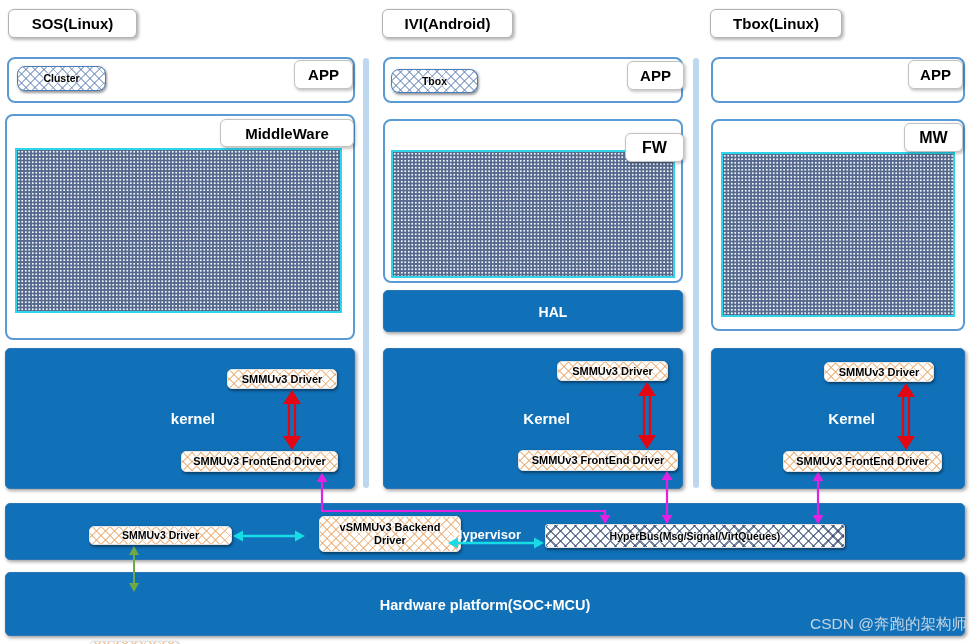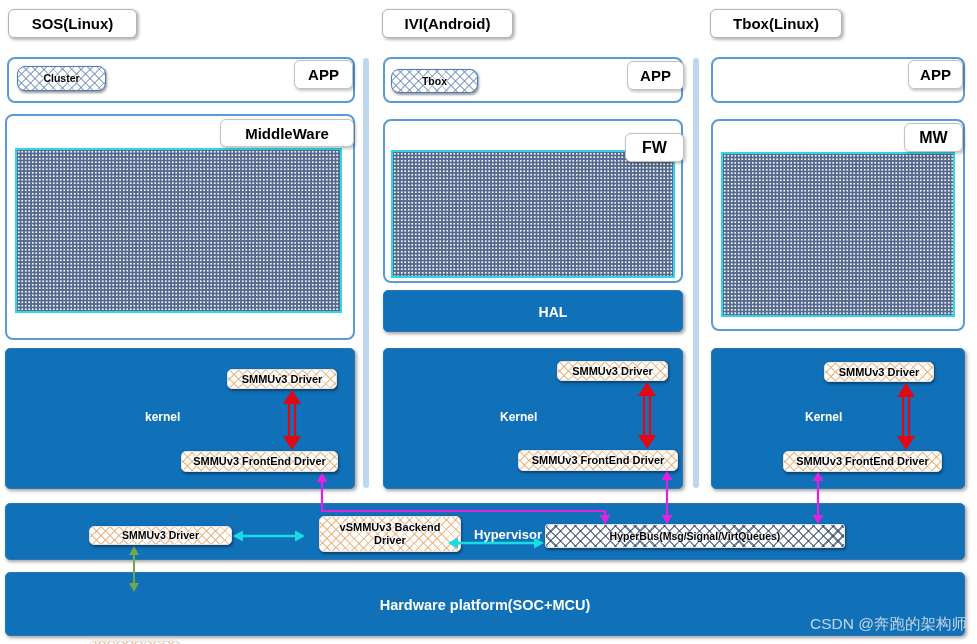--- a/index.html
+++ b/index.html
@@ -45,21 +45,21 @@
     #fff;}
   .chip.bluehatch{background:
     repeating-linear-gradient(45deg, rgba(90,125,180,.55) 0 1.3px, rgba(0,0,0,0) 1.3px 6.5px),
     repeating-linear-gradient(135deg, rgba(90,125,180,.55) 0 1.3px, rgba(0,0,0,0) 1.3px 6.5px),
     #fff;border:1.5px solid #4a7ebb;border-radius:8px;}
   .chip.navy{background:
     repeating-linear-gradient(45deg, rgba(32,56,100,.62) 0 1.5px, rgba(0,0,0,0) 1.5px 7px),
     repeating-linear-gradient(135deg, rgba(32,56,100,.62) 0 1.5px, rgba(0,0,0,0) 1.5px 7px),
     #fff;border-radius:3px;}
   .sep{position:absolute;width:6px;background:#bdd7ee;border-radius:3px;}
-  .ktext{position:absolute;color:#fff;font-weight:bold;font-size:12px;text-align:left;}
+  .ktext{position:absolute;color:#fff;font-weight:bold;font-size:15px;text-align:right;}
   .wlabel{position:absolute;color:#fff;font-weight:bold;text-align:center;}
   .watermark{position:absolute;color:rgba(223,229,236,.85);font-size:15.5px;text-align:right;}
   svg.overlay{position:absolute;left:0;top:0;pointer-events:none;}
 </style>
 </head>
 <body>
 
 <div class="canvas">
 
   <div class="titlebox" style="left:382px;top:9px;width:129px;height:27px;">IVI(Android)</div>
@@ -106,21 +106,21 @@
   <div class="badge" style="left:904px;top:123px;width:57px;height:27px;font-size:16px;">MW</div>
 
   <div class="bluebox" style="left:711px;top:348px;width:254px;height:141px;"></div>
   <div class="ktext" style="left:805px;top:410px;width:70px;">Kernel</div>
   <div class="chip orange" style="left:824px;top:362px;width:110px;height:20px;">SMMUv3 Driver</div>
   <div class="chip orange" style="left:783px;top:451px;width:159px;height:21px;">SMMUv3 FrontEnd Driver</div>
 
   <div class="bluebox" style="left:5px;top:503px;width:960px;height:57px;"></div>
   <div class="chip orange" style="left:89px;top:526px;width:143px;height:19px;font-size:10.5px;">SMMUv3 Driver</div>
   <div class="chip orange" style="left:306px;top:516px;width:142px;height:36px;padding:0 8px;margin-left:13px;">vSMMUv3 Backend Driver</div>
-  <div class="wlabel" style="left:468px;top:527px;width:80px;font-size:13px;">Hypervisor</div>
+  <div class="wlabel" style="left:447px;top:527px;width:80px;font-size:13px;">Hypervisor</div>
   <div class="chip navy" style="left:545px;top:524px;width:300px;height:24px;font-size:10.5px;">HyperBus(Msg/Signal/VirtQueues)</div>
 
   <div class="bluebox" style="left:5px;top:572px;width:960px;height:64px;"></div>
   <div class="chip orange" style="left:89px;top:593px;width:90px;height:35px;margin-top:48px;">SMMUv3</div>
   <div class="wlabel" style="left:5px;top:597px;width:960px;font-size:14.5px;">Hardware platform(SOC+MCU)</div>
 
   <div class="watermark" style="left:775px;top:614px;width:192px;">CSDN @奔跑的架构师</div>
 
   <svg class="overlay" width="977" height="644" viewBox="0 0 977 644">
 

